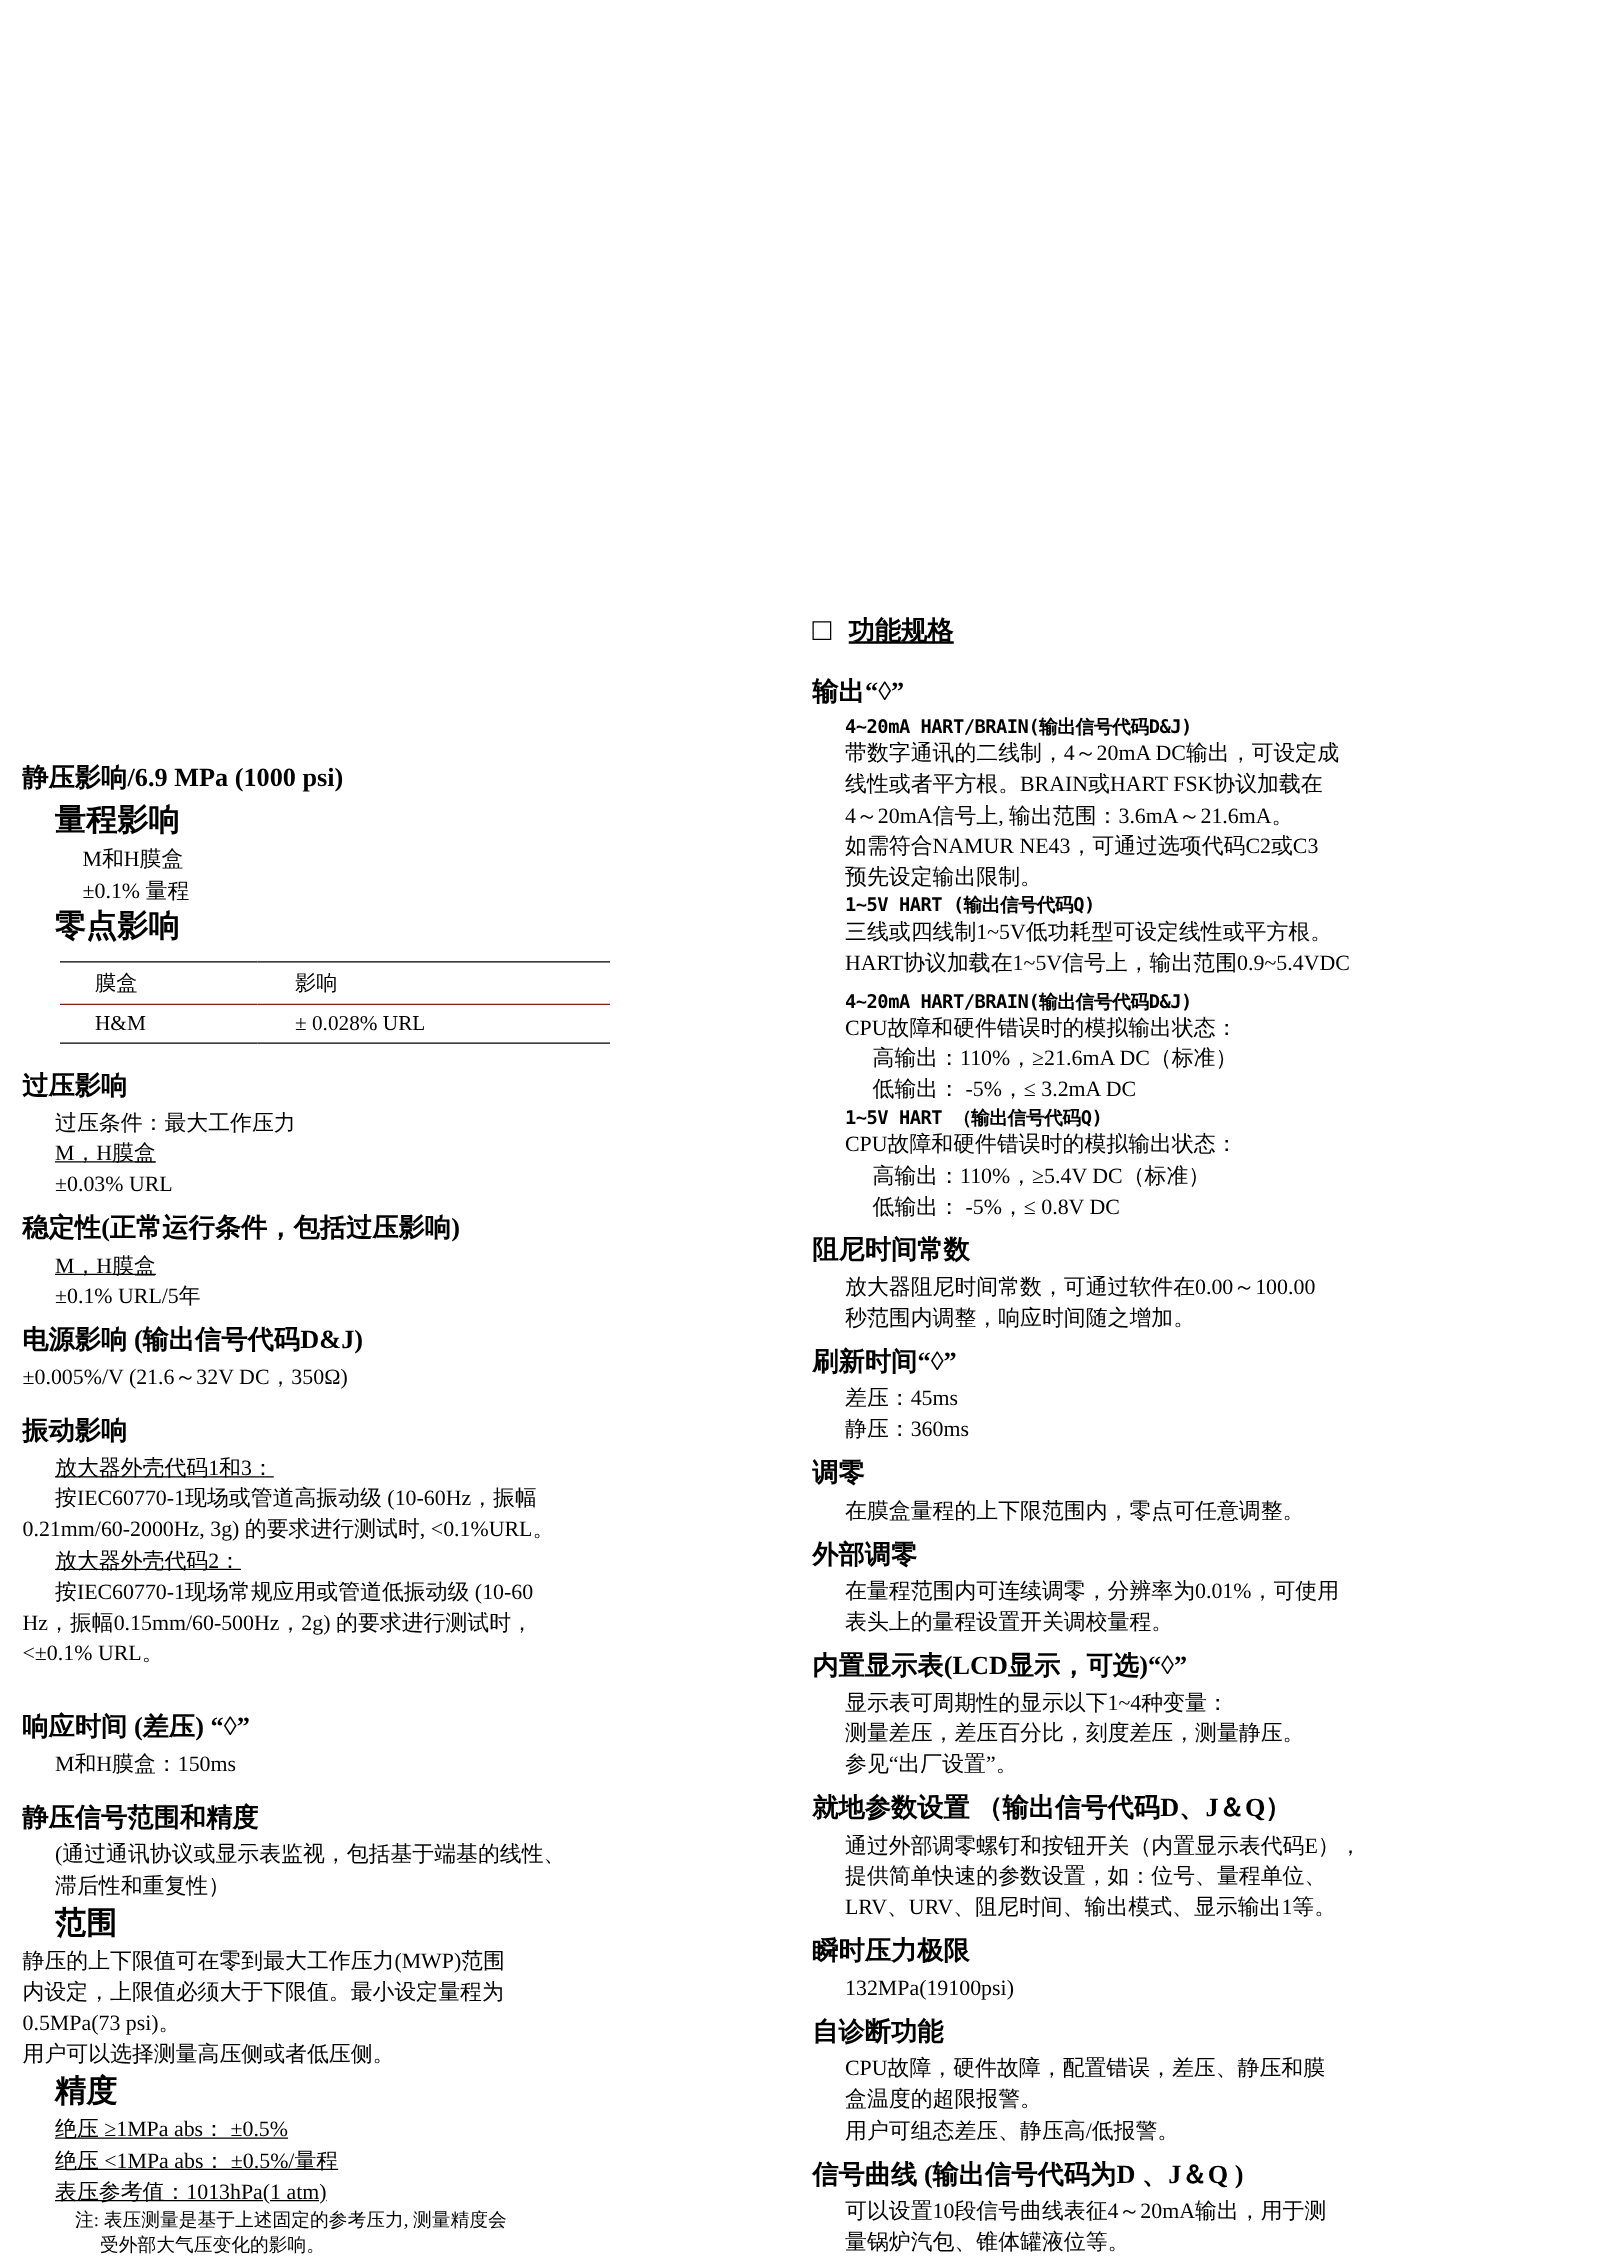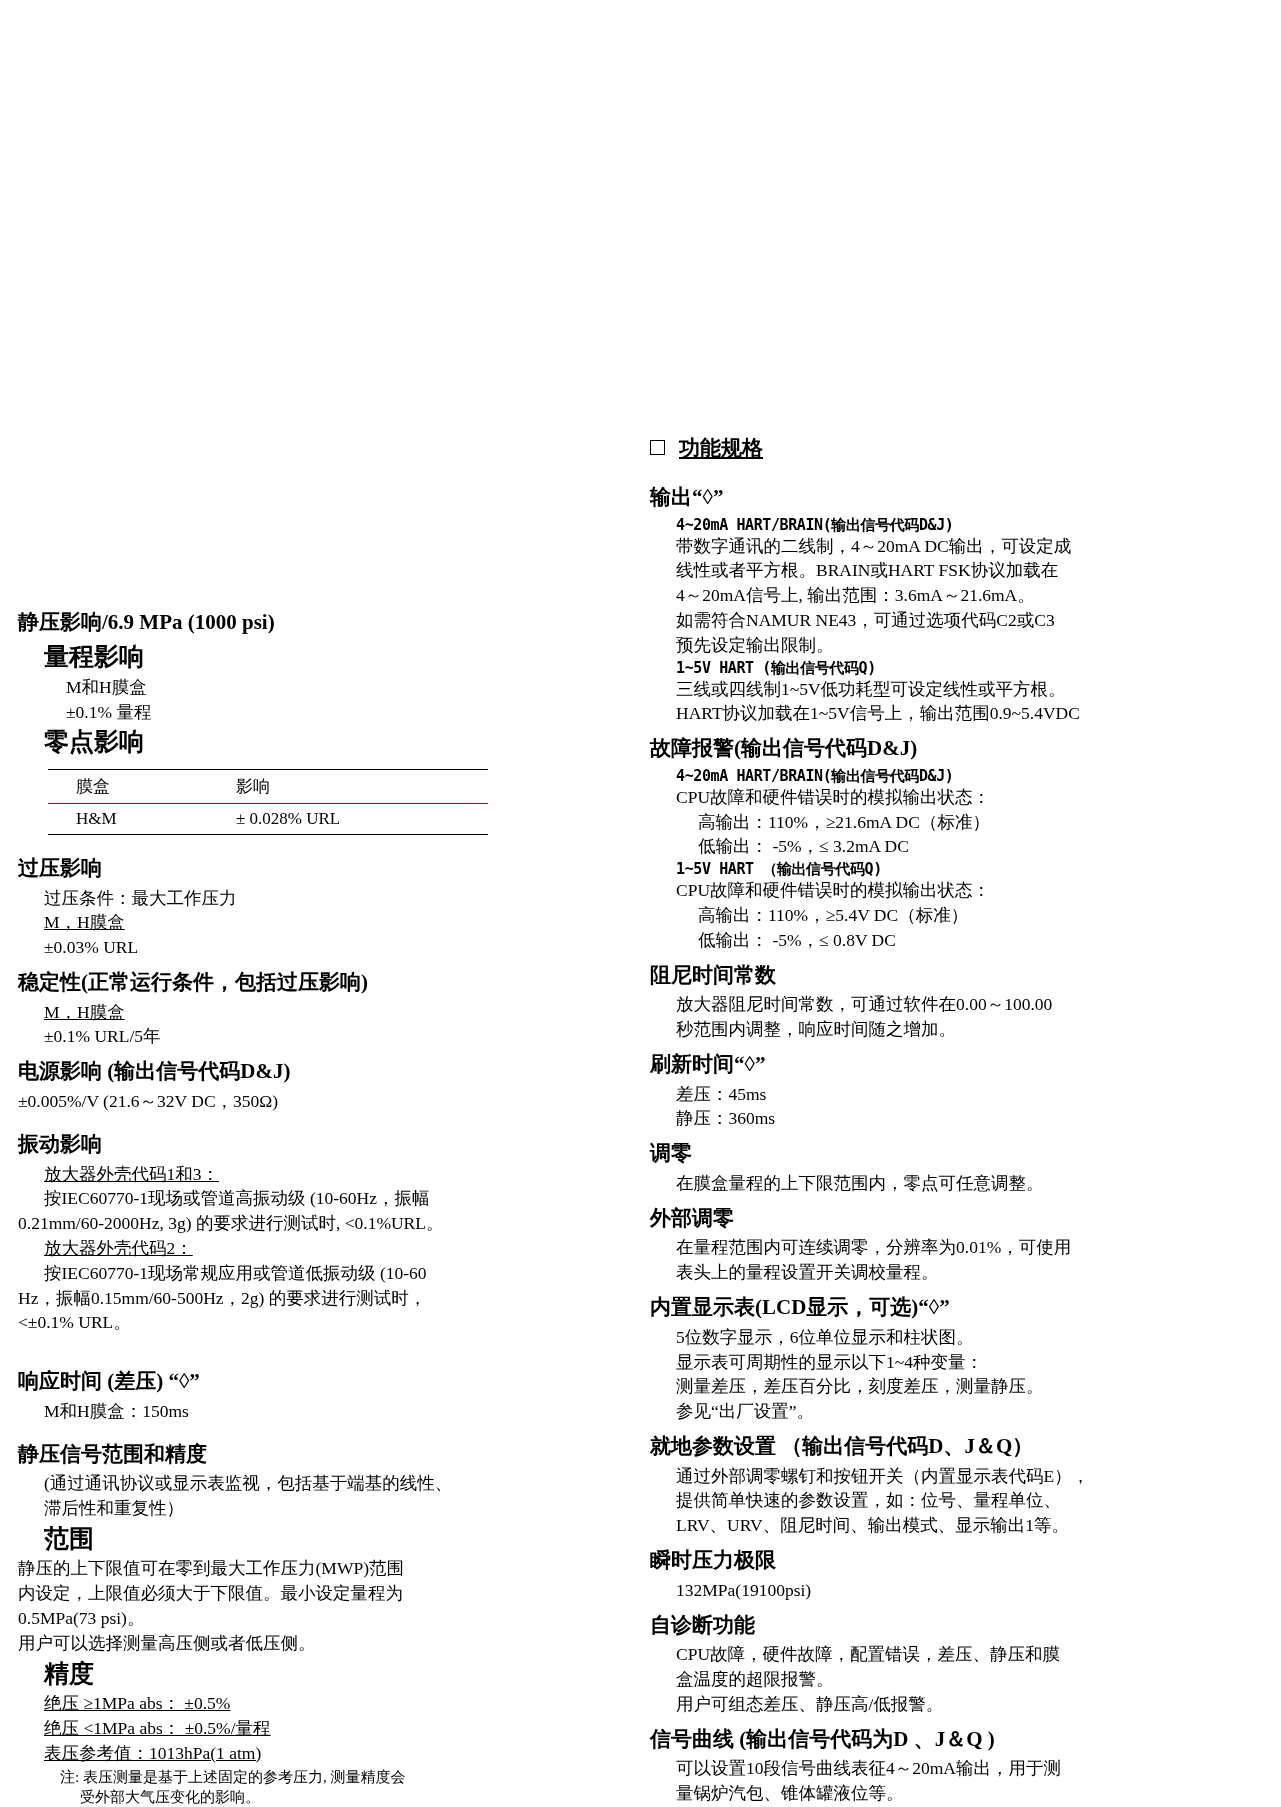--- a/index.html
+++ b/index.html
@@ -227,21 +227,20 @@
       <div class="p indent1">如需符合NAMUR NE43，可通过选项代码C2或C3</div>
       <div class="p indent1">预先设定输出限制。</div>
       <div class="mono indent1">1~5V  HART (输出信号代码Q)</div>
       <div class="p indent1">三线或四线制1~5V低功耗型可设定线性或平方根。</div>
       <div class="p indent1">HART协议加载在1~5V信号上，输出范围0.9~5.4VDC</div>
     </div>
 
     <div class="gap-s"></div>
 
     <div>
-      <div class="h1">故障报警(输出信号代码D&amp;J)</div>
       <div class="mono indent1">4~20mA  HART/BRAIN(输出信号代码D&amp;J)</div>
       <div class="p indent1">CPU故障和硬件错误时的模拟输出状态：</div>
       <div class="p indent2">高输出：110%，≥21.6mA DC（标准）</div>
       <div class="p indent2">低输出：  -5%，≤ 3.2mA DC</div>
       <div class="mono indent1">1~5V  HART （输出信号代码Q)</div>
       <div class="p indent1">CPU故障和硬件错误时的模拟输出状态：</div>
       <div class="p indent2">高输出：110%，≥5.4V DC（标准）</div>
       <div class="p indent2">低输出：  -5%，≤ 0.8V DC</div>
     </div>
 
@@ -273,21 +272,20 @@
     <div>
       <div class="h1">外部调零</div>
       <div class="p indent1">在量程范围内可连续调零，分辨率为0.01%，可使用</div>
       <div class="p indent1">表头上的量程设置开关调校量程。</div>
     </div>
 
     <div class="gap-s"></div>
 
     <div>
       <div class="h1">内置显示表(LCD显示，可选)“◊”</div>
-      <div class="p indent1">5位数字显示，6位单位显示和柱状图。</div>
       <div class="p indent1">显示表可周期性的显示以下1~4种变量：</div>
       <div class="p indent1">测量差压，差压百分比，刻度差压，测量静压。</div>
       <div class="p indent1">参见“出厂设置”。</div>
     </div>
 
     <div class="gap-s"></div>
 
     <div>
       <div class="h1">就地参数设置 （输出信号代码D、J＆Q）</div>
       <div class="p indent1">通过外部调零螺钉和按钮开关（内置显示表代码E），</div>

